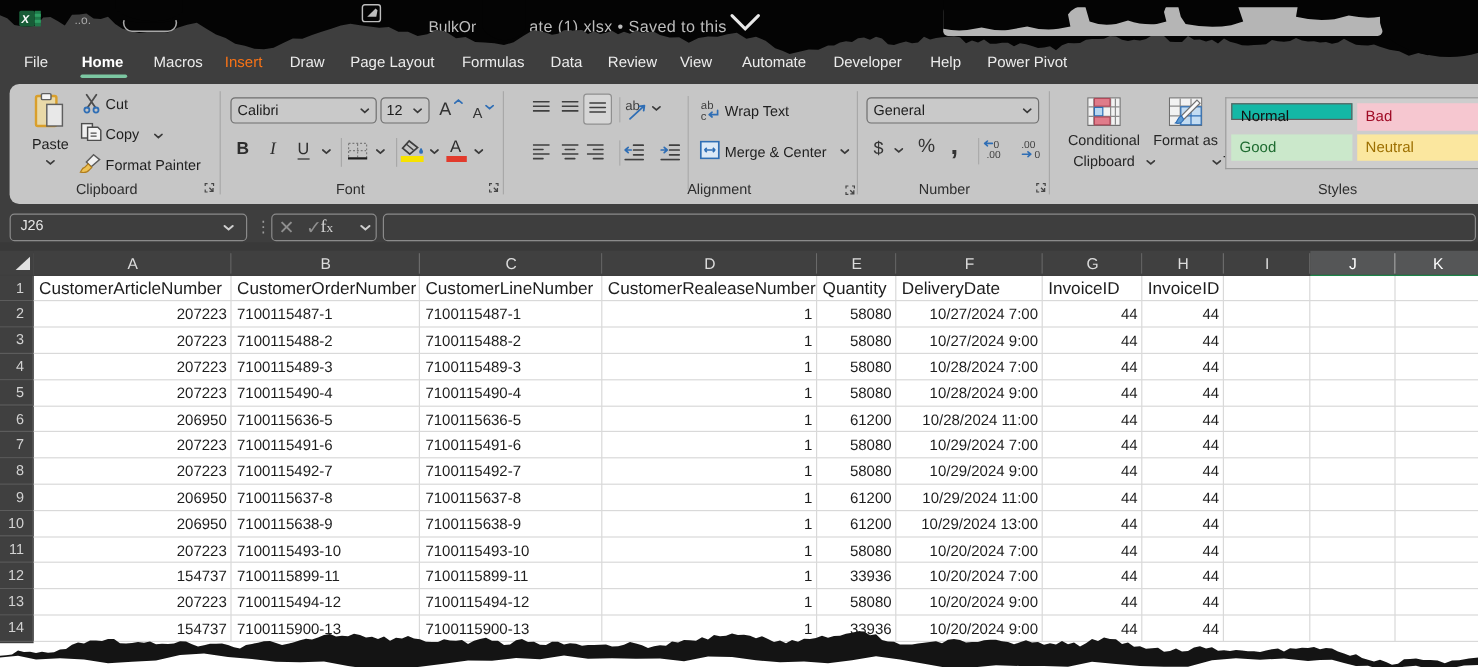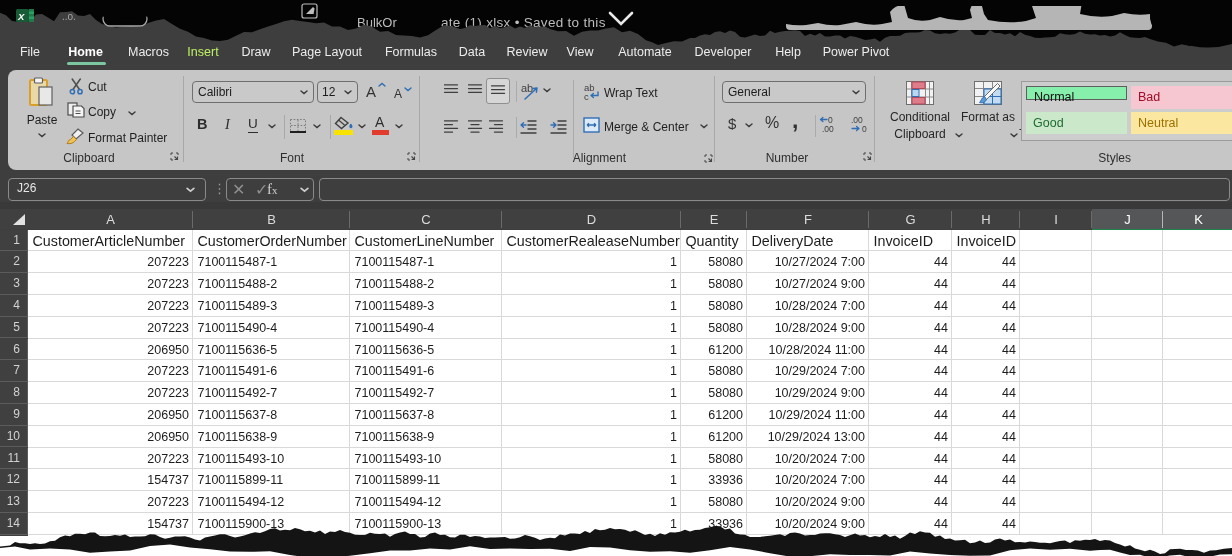--- a/index.html
+++ b/index.html
@@ -2,21 +2,21 @@
 <html><head><meta charset="utf-8"><style>
 *{margin:0;padding:0;box-sizing:border-box}
 html,body{width:1232px;height:556px;overflow:hidden;background:#3e3e3e;
  font-family:"Liberation Sans",sans-serif;-webkit-font-smoothing:antialiased}
 .abs{position:absolute}
 </style></head>
 <body>
 <div class="abs" style="left:-40px;top:45px;width:140px;text-align:center;font-size:12.5px;font-weight:400;color:#ececec">File</div>
 <div class="abs" style="left:15.5px;top:45px;width:140px;text-align:center;font-size:12.5px;font-weight:700;color:#ffffff">Home</div>
 <div class="abs" style="left:75px;top:45px;width:147px;text-align:center;font-size:12.5px;font-weight:400;color:#ececec">Macros</div>
-<div class="abs" style="left:133px;top:45px;width:140px;text-align:center;font-size:12.5px;font-weight:400;color:#bef264">Insert</div>
+<div class="abs" style="left:133px;top:45px;width:140px;text-align:center;font-size:12.5px;font-weight:400;color:#f97316">Insert</div>
 <div class="abs" style="left:186px;top:45px;width:140px;text-align:center;font-size:12.5px;font-weight:400;color:#ececec">Draw</div>
 <div class="abs" style="left:257px;top:45px;width:140px;text-align:center;font-size:12.5px;font-weight:400;color:#ececec">Page Layout</div>
 <div class="abs" style="left:341px;top:45px;width:140px;text-align:center;font-size:12.5px;font-weight:400;color:#ececec">Formulas</div>
 <div class="abs" style="left:402px;top:45px;width:140px;text-align:center;font-size:12.5px;font-weight:400;color:#ececec">Data</div>
 <div class="abs" style="left:457px;top:45px;width:140px;text-align:center;font-size:12.5px;font-weight:400;color:#ececec">Review</div>
 <div class="abs" style="left:510px;top:45px;width:140px;text-align:center;font-size:12.5px;font-weight:400;color:#ececec">View</div>
 <div class="abs" style="left:575px;top:45px;width:140px;text-align:center;font-size:12.5px;font-weight:400;color:#ececec">Automate</div>
 <div class="abs" style="left:653px;top:45px;width:140px;text-align:center;font-size:12.5px;font-weight:400;color:#ececec">Developer</div>
 <div class="abs" style="left:718px;top:45px;width:140px;text-align:center;font-size:12.5px;font-weight:400;color:#ececec">Help</div>
 <div class="abs" style="left:786px;top:45px;width:140px;text-align:center;font-size:12.5px;font-weight:400;color:#ececec">Power Pivot</div>
@@ -215,21 +215,21 @@
 <path d="M18.5 8 V23 M10 15.5 H27" stroke="#2f6eb5" stroke-width="1"></path>
 <path d="M23.5 2.5 L26 5 L12 19 L8.5 20.5 L9.5 16.5 Z" fill="#fafafa" stroke="#6f6f6f" stroke-width="1"></path>
 <path d="M10.5 15.5 C7 17 7.5 20 5.5 21.5 C8.5 22.5 12 21 12.3 18.2 Z" fill="#5b9bd5" stroke="#2f6eb5"></path>
 </svg>
 <div class="abs" style="left:928px;top:110px;width:120px;text-align:center;font-size:12px;color:#262626">Format as</div>
 <div class="abs" style="left:928px;top:126.5px;width:120px;text-align:right;font-size:12px;color:#262626">Table</div>
 <svg class="abs" style="left:1010px;top:133px" width="8" height="5" viewBox="0 0 8 5">
     <path d="M1 1 L4 3.6 L7 1" stroke="#3a3a3a" stroke-width="1.4" fill="none" stroke-linecap="round"></path>
   </svg>
 <div class="abs" style="left:1020.5px;top:80.5px;width:212px;height:60px;background:#cdcdcd;border:1px solid #9b9b9b;border-right:none"></div>
-<div class="abs" style="left:1026px;top:86px;width:101px;height:14px;background:#86efac;border:1.5px solid #5f5f5f;font-size:12.5px;color:#111;line-height:20px;padding-left:7px">Normal</div>
+<div class="abs" style="left:1026px;top:86px;width:101px;height:14px;background:#14b8a6;border:1.5px solid #5f5f5f;font-size:12.5px;color:#111;line-height:20px;padding-left:7px">Normal</div>
 <div class="abs" style="left:1131px;top:86px;width:105px;height:22.5px;background:#f6c7d0;font-size:12.5px;color:#a00b26;line-height:22px;padding-left:7px">Bad</div>
 <div class="abs" style="left:1026px;top:111.5px;width:101px;height:22.5px;background:#cbe8cb;font-size:12.5px;color:#1e6b30;line-height:22px;padding-left:7px">Good</div>
 <div class="abs" style="left:1131px;top:111.5px;width:105px;height:22.5px;background:#fbe79f;font-size:12.5px;color:#9d6f00;line-height:22px;padding-left:7px">Neutral</div>
 <div class="abs" style="left:1011px;top:151px;width:120px;text-align:right;font-size:12px;color:#2e2e2e">Styles</div>
 <div class="abs" style="left:0px;top:170px;width:1232px;height:36px;background:#3e3e3e"></div>
 <div class="abs" style="left:8px;top:178px;width:198px;height:23px;border:1px solid #8a8a8a;border-radius:4px"></div>
 <div class="abs" style="left:17px;top:181px;font-size:12px;color:#e6e6e6">J26</div>
 <svg class="abs" style="left:186px;top:187px" width="9" height="6" viewBox="0 0 8 5">
     <path d="M1 1 L4 3.6 L7 1" stroke="#cfcfcf" stroke-width="1.5" fill="none" stroke-linecap="round"></path>
   </svg>

